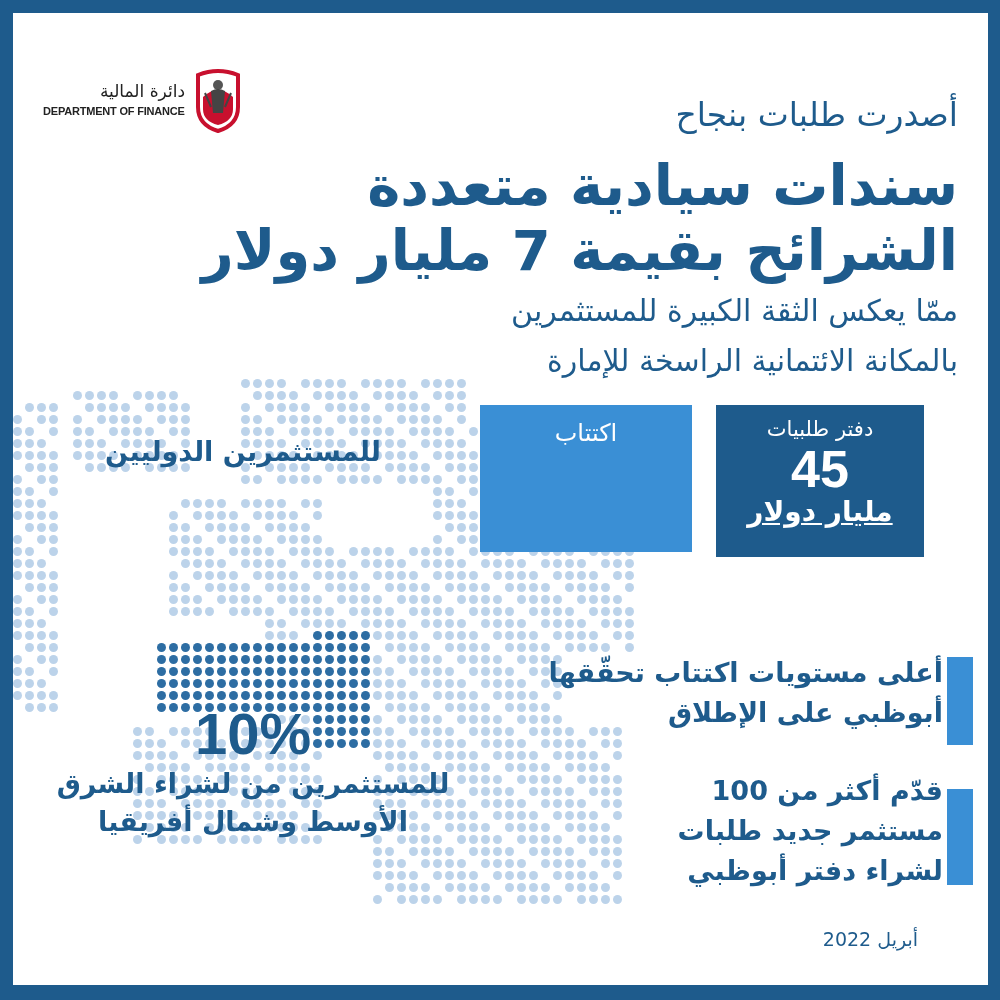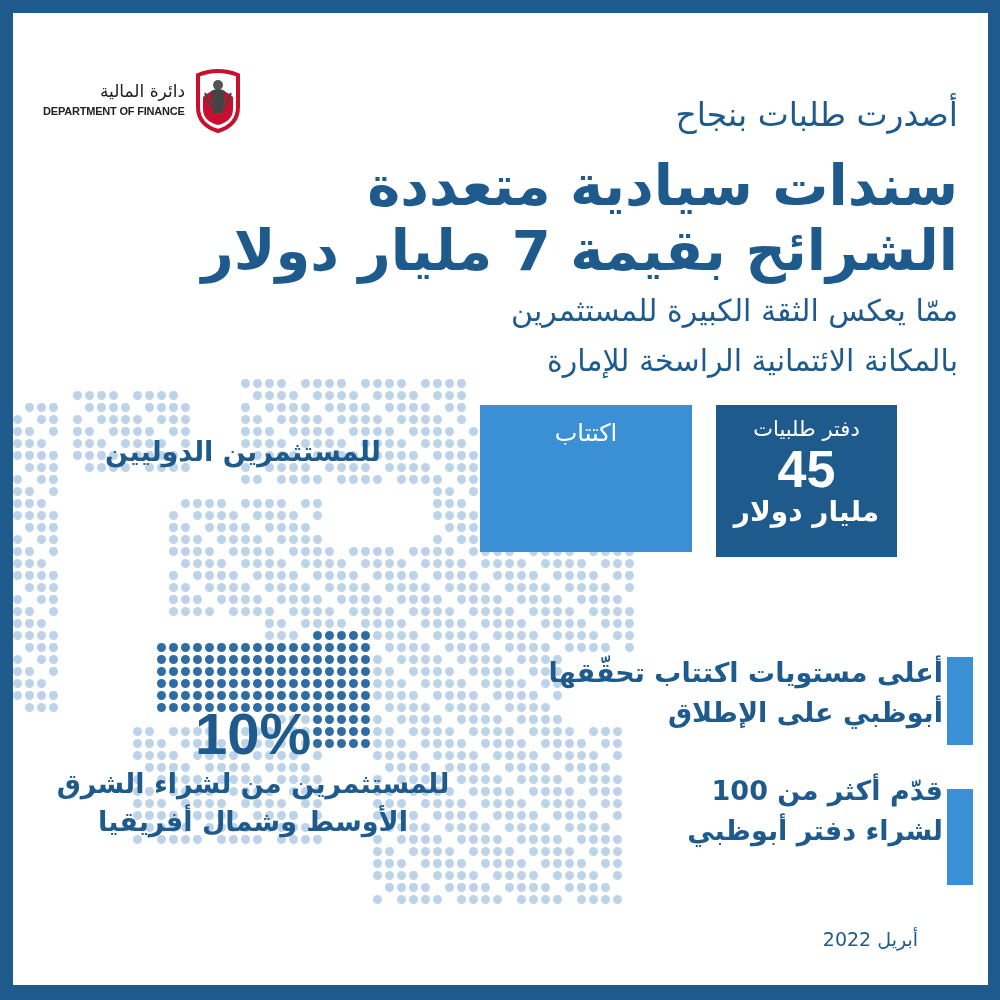--- a/index.html
+++ b/index.html
@@ -19,26 +19,26 @@
   .emblem { position: absolute; right: 0; top: 4px; width: 50px; height: 66px; }
 
   .subtitle { position: absolute; right: 30px; top: 82px; font-size: 33px; color: #1e5b8c; font-weight: normal; }
   .title1 { position: absolute; right: 30px; top: 140px; font-size: 56px; font-weight: bold; color: #1e5b8c; line-height: 66px; }
   .title2 { position: absolute; right: 30px; top: 205px; font-size: 56px; font-weight: bold; color: #1e5b8c; line-height: 66px; }
   .desc1 { position: absolute; right: 30px; top: 280px; font-size: 30px; color: #1e5b8c; }
   .desc2 { position: absolute; right: 30px; top: 330px; font-size: 30px; color: #1e5b8c; }
 
   .box { position: absolute; color: #fff; text-align: center; }
   .box-sub { left: 467px; top: 392px; width: 212px; height: 147px; background: #3a8fd5; }
-  .box-book { left: 703px; top: 392px; width: 181px; height: 152px; background: #1e5b8c; }
+  .box-book { left: 703px; top: 392px; width: 208px; height: 152px; background: #1e5b8c; }
   .box .lbl { font-size: 24px; margin-top: 14px; }
   .box-sub .big { font-family: "Liberation Sans", sans-serif; font-weight: bold; font-size: 70px; line-height: 70px; margin-top: 4px; }
   .box-book .lbl { font-size: 21px; margin-top: 12px; }
   .box-book .big { font-family: "Liberation Sans", sans-serif; font-weight: bold; font-size: 52px; line-height: 52px; margin-top: 2px; }
-  .box-book .unit { font-size: 28px; font-weight: bold; margin-top: 0px; }
+  .box-book .unit { font-size: 28px; font-weight: bold; margin-top: 0px; text-decoration: underline; }
 
   .stat { position: absolute; text-align: center; color: #1e5b8c; }
   .stat .pct { font-family: "Liberation Sans", sans-serif; font-weight: bold; font-size: 58px; line-height: 62px; }
   .stat .cap { font-weight: bold; font-size: 27px; line-height: 38px; }
   .stat90 { left: 80px; top: 420px; width: 300px; }
   .stat10 { left: 20px; top: 690px; width: 440px; }
 
   .fact { position: absolute; right: 45px; }
   .fact .bar { position: absolute; right: -30px; top: 4px; width: 26px; background: #3a8fd5; }
   .fact .txt { text-align: right; font-weight: bold; font-size: 27px; color: #1e5b8c; line-height: 40px; white-space: nowrap; }
@@ -1375,17 +1375,18 @@
 
   <div class="fact fact1 ar">
     <div class="bar"></div>
     <div class="txt">أعلى مستويات اكتتاب تحقّقها</div>
     <div class="txt">أبوظبي على الإطلاق</div>
   </div>
 
   <div class="fact fact2 ar">
     <div class="bar"></div>
     <div class="txt">قدّم أكثر من 100</div>
+    <div class="txt">مستثمر جديد طلبات</div>
     <div class="txt">لشراء دفتر أبوظبي</div>
   </div>
 
   <div class="date ar">أبريل 2022</div>
 </div>
 
 </body></html>

